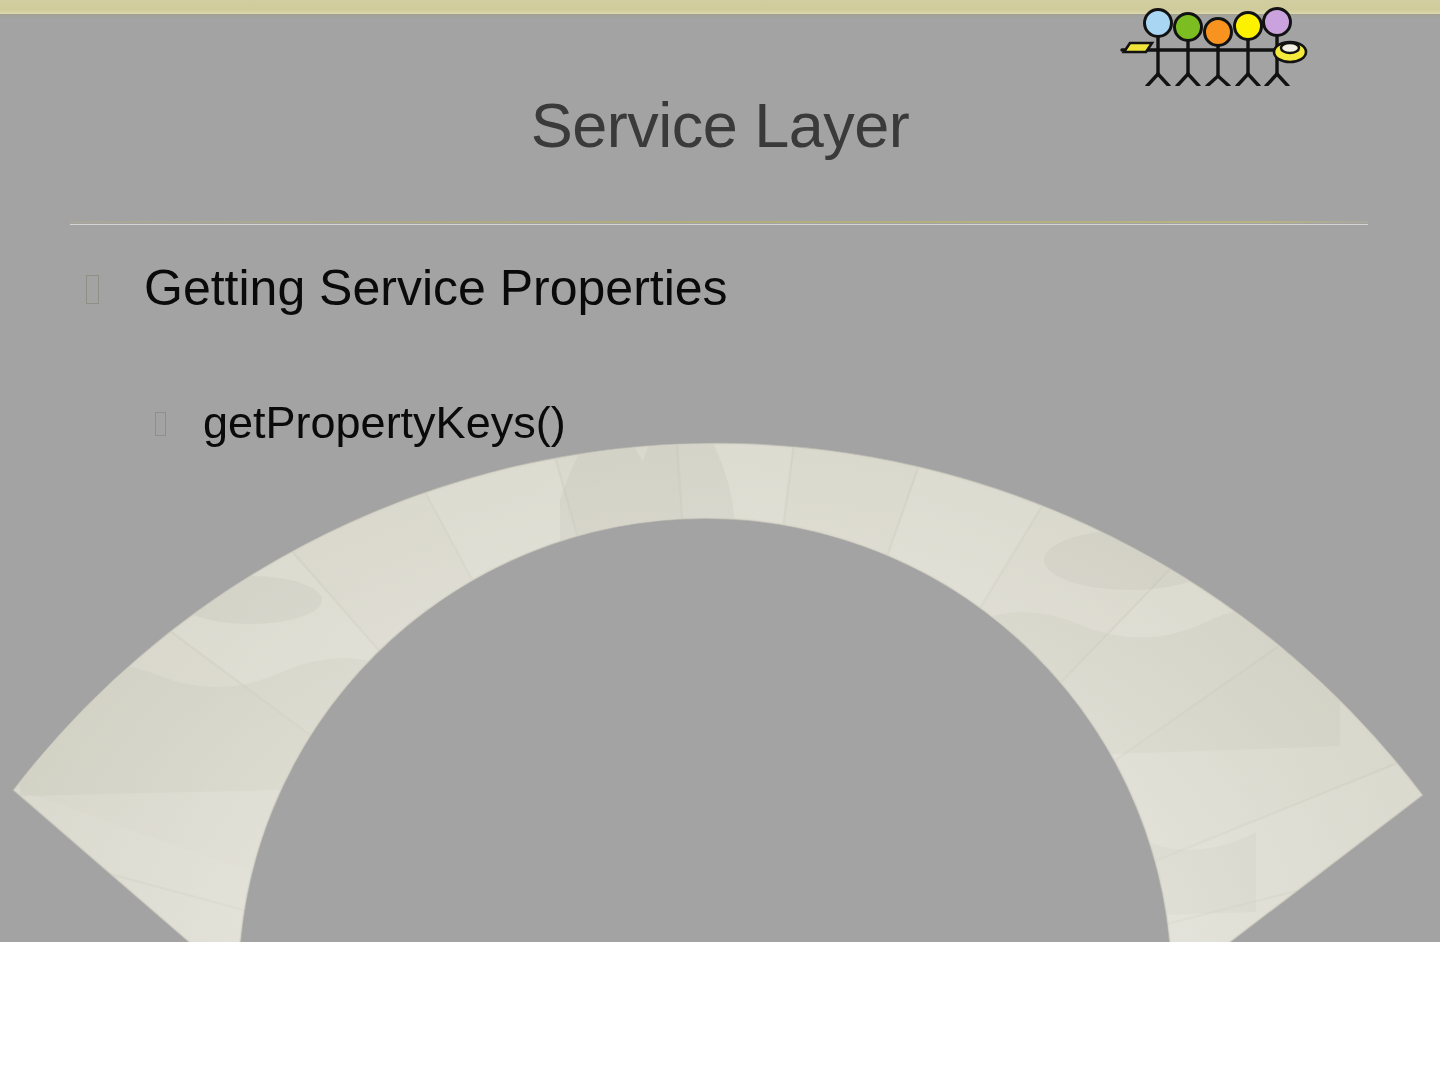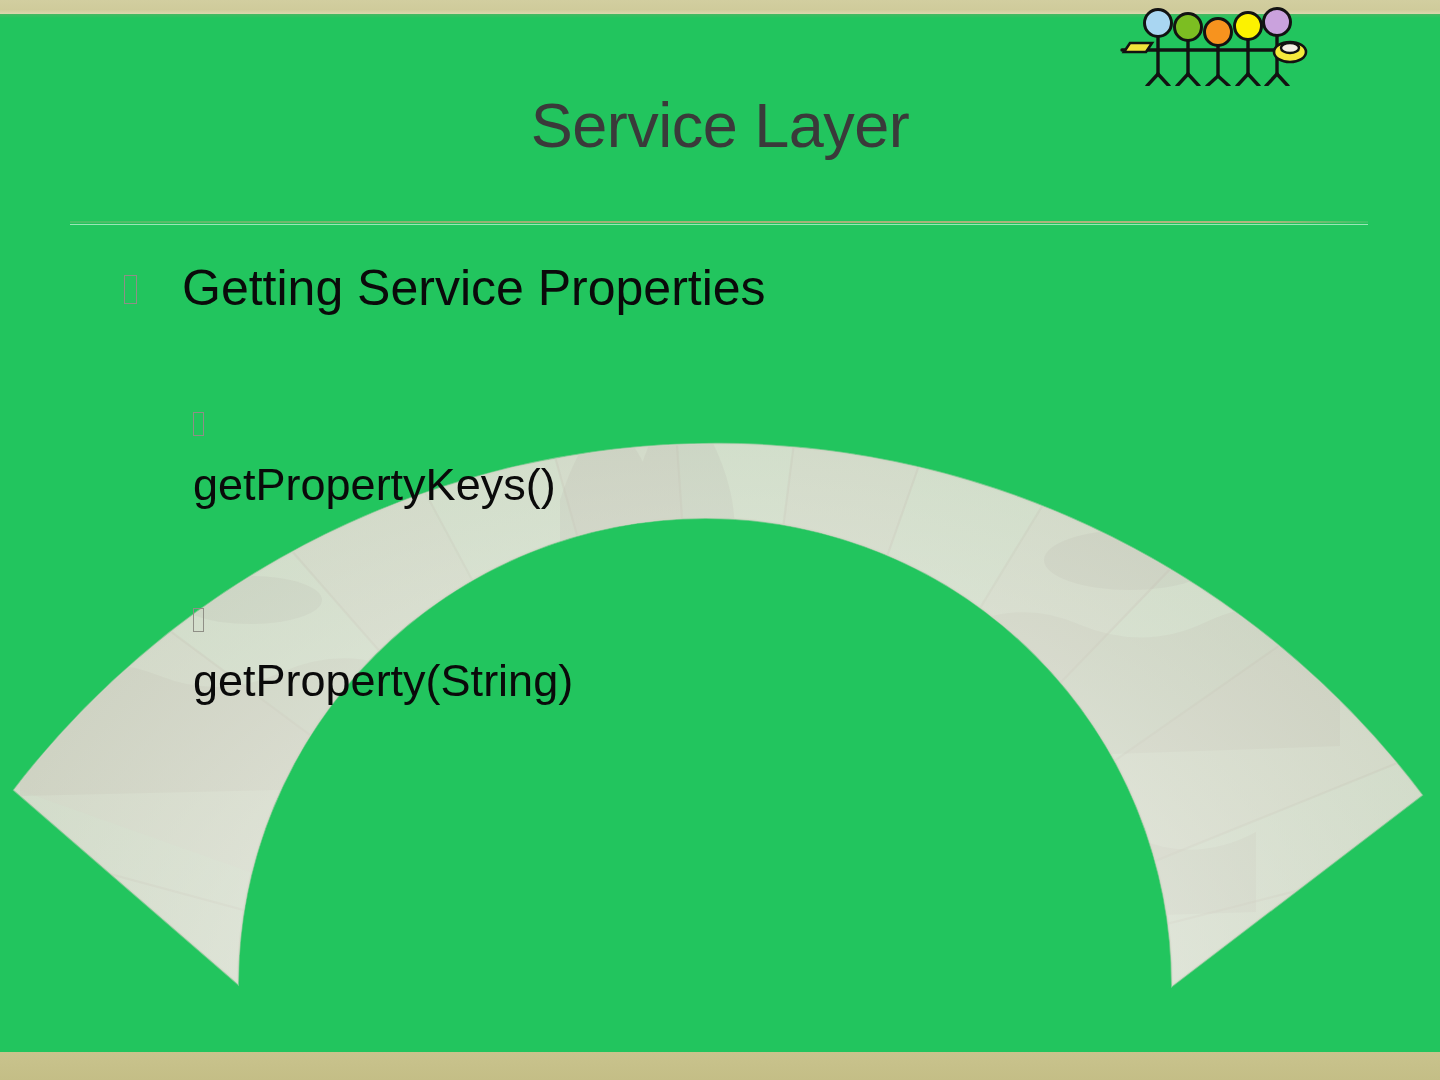--- a/index.html
+++ b/index.html
@@ -4,23 +4,23 @@
 <title>Service Layer</title>
 <style>
   html, body {
     margin: 0;
     padding: 0;
     background: #ffffff;
   }
   #slide {
     position: relative;
     width: 1440px;
-    height: 1080px;
+    height: 942px;
     overflow: hidden;
-    background: #22c55e;
+    background: #a3a3a3;
     font-family: "Liberation Sans", "DejaVu Sans", sans-serif;
   }
 
   
   .bar-top {
     position: absolute;
     left: 0; top: 0;
     width: 1440px; height: 14px;
     background: linear-gradient(to bottom, #d2ceA0 0%, #cfcb9b 70%, #dcd8ae 100%);
     z-index: 6;
@@ -89,22 +89,21 @@
   
   .body {
     position: absolute;
     left: 0; top: 256px;
     width: 1440px;
     z-index: 4;
   }
 
   .li {
     display: flex;
-    align-items: flex-start;
-    margin-left: 38px;
+    align-items: flex-end;
   }
 
   .bullet {
     flex: 0 0 auto;
     display: inline-block;
     color: #8d8d85;
     font-family: "DejaVu Sans", sans-serif;
   }
 
   
@@ -121,21 +120,20 @@
     font-size: 50px;
     line-height: 64px;
     color: #0a0a0a;
     letter-spacing: 0px;
   }
 
   
   .lvl2 {
     padding-left: 155px;
     margin-top: 72px;
-    flex-direction: column;
   }
   .lvl2 .bullet {
     width: 48px;
     font-size: 25px;
     line-height: 62px;
   }
   .lvl2 .txt {
     font-size: 45px;
     line-height: 62px;
     color: #0a0a0a;
@@ -318,22 +316,16 @@
       <span class="txt">Getting Service Properties</span>
     </div>
 
     <div class="li lvl2">
       <span class="bullet">
         <span class="tofu tofu-l2"></span>
       </span>
       <span class="txt">getPropertyKeys()</span>
     </div>
 
-    <div class="li lvl2">
-      <span class="bullet">
-        <span class="tofu tofu-l2"></span>
-      </span>
-      <span class="txt">getProperty(String)</span>
-    </div>
 
 
   </div>
 </div>
 
 </body></html>

